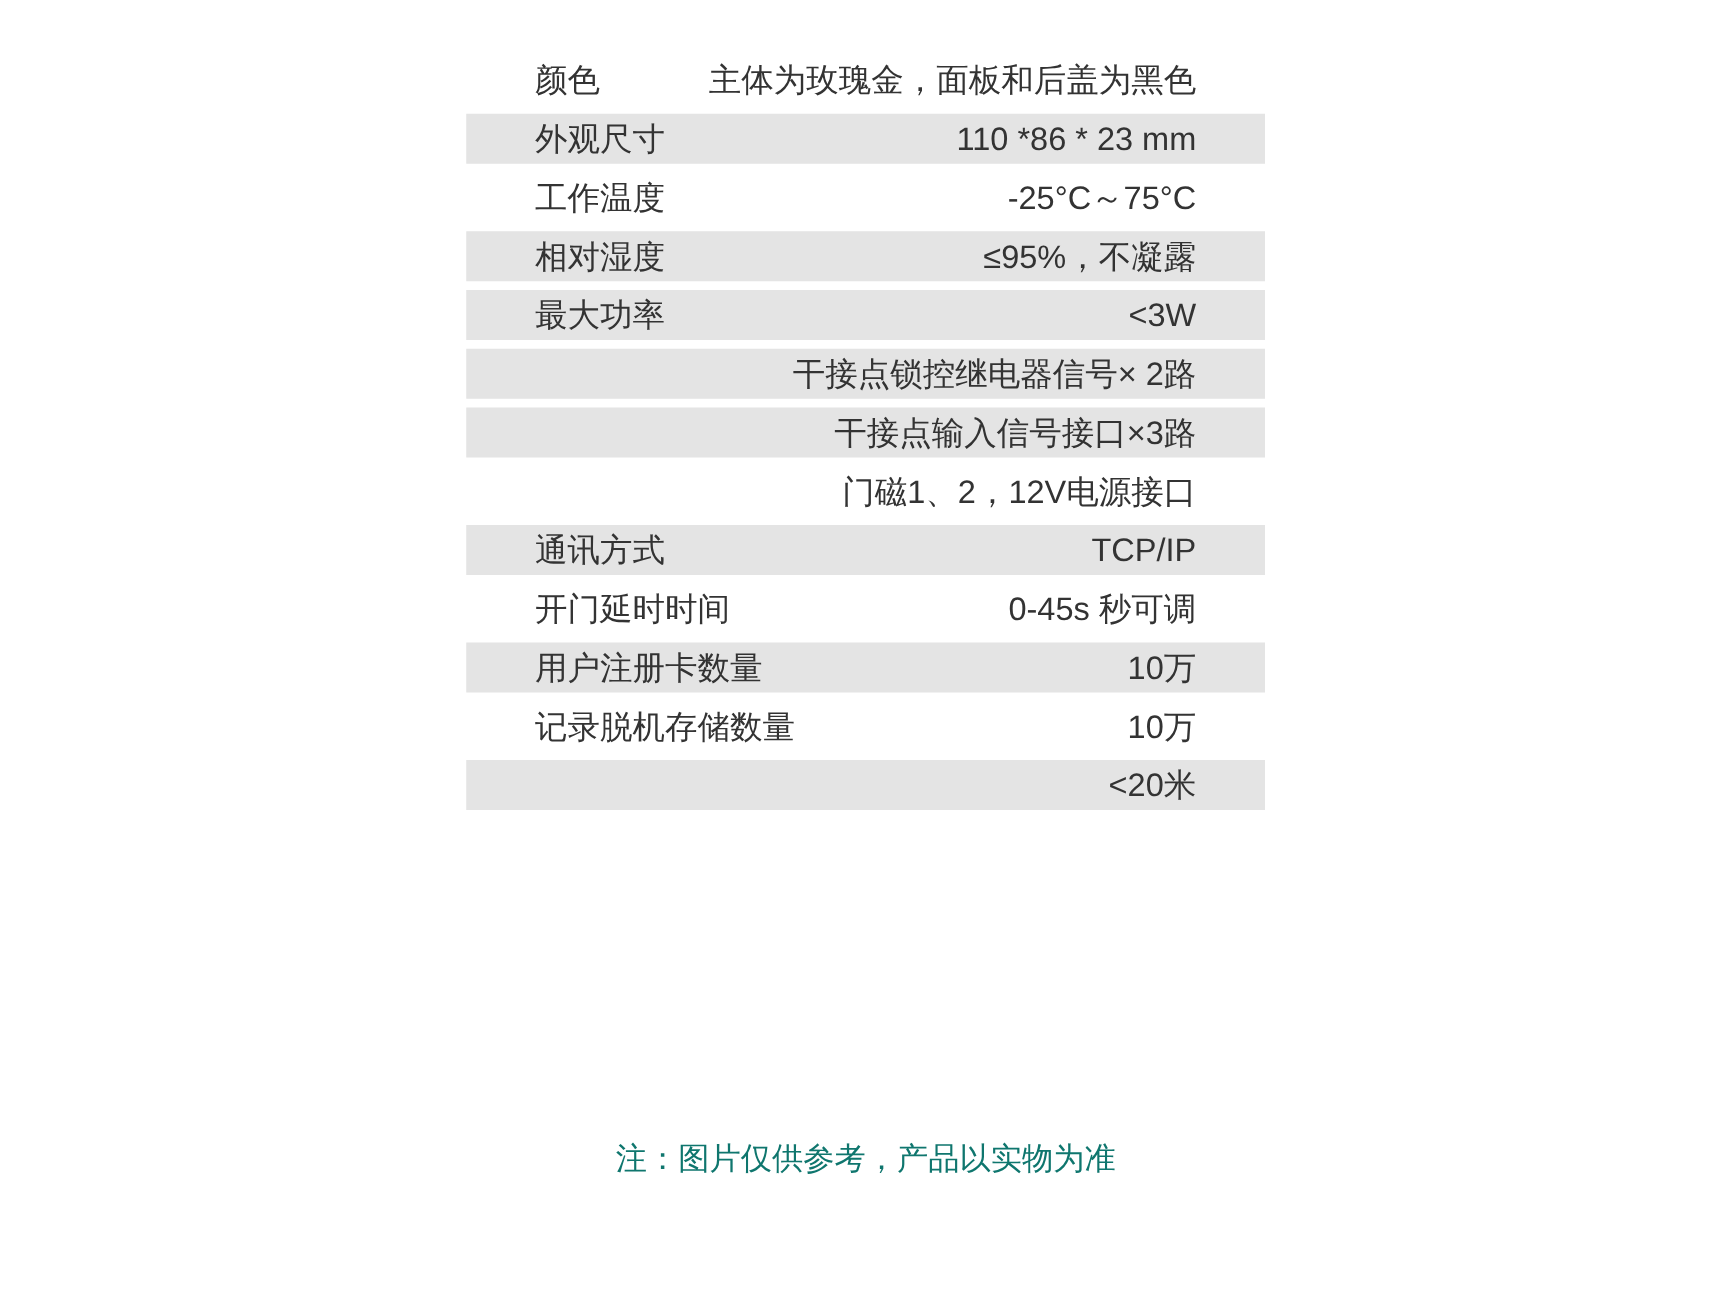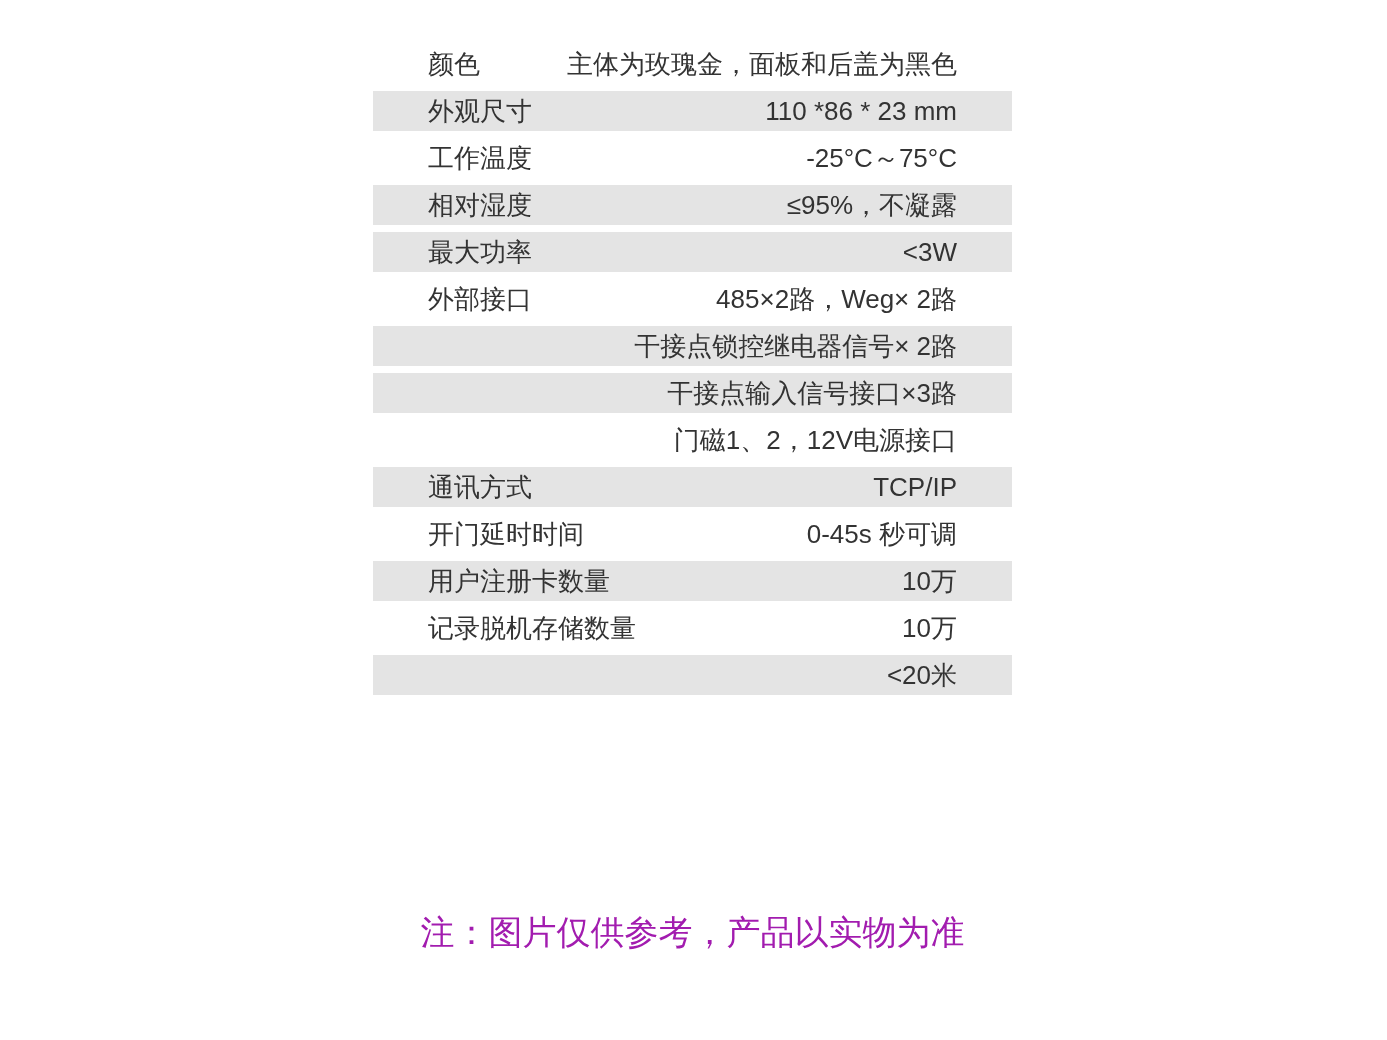--- a/index.html
+++ b/index.html
@@ -43,22 +43,22 @@
   .spec-value {
     text-align: right;
     flex: 1 1 auto;
   }
   .note {
     position: absolute;
     left: 373px;
     top: 910px;
     width: 639px;
     text-align: center;
-    font-size: 34px;
-    color: #a21caf;
+    font-size: 25px;
+    color: #0f766e;
     white-space: nowrap;
   }
 </style>
 </head>
 <body>
 
 <div class="spec-table">
   <div class="spec-row">
     <span class="spec-label">颜色</span>
     <span class="spec-value">主体为玫瑰金，面板和后盖为黑色</span>
@@ -71,24 +71,20 @@
     <span class="spec-label">工作温度</span>
     <span class="spec-value">-25°C～75°C</span>
   </div>
   <div class="spec-row shaded">
     <span class="spec-label">相对湿度</span>
     <span class="spec-value">≤95%，不凝露</span>
   </div>
   <div class="spec-row shaded">
     <span class="spec-label">最大功率</span>
     <span class="spec-value">&lt;3W</span>
-  </div>
-  <div class="spec-row">
-    <span class="spec-label">外部接口</span>
-    <span class="spec-value">485×2路，Weg× 2路</span>
   </div>
   <div class="spec-row shaded">
     <span class="spec-label"></span>
     <span class="spec-value">干接点锁控继电器信号× 2路</span>
   </div>
   <div class="spec-row shaded">
     <span class="spec-label"></span>
     <span class="spec-value">干接点输入信号接口×3路</span>
   </div>
   <div class="spec-row">

